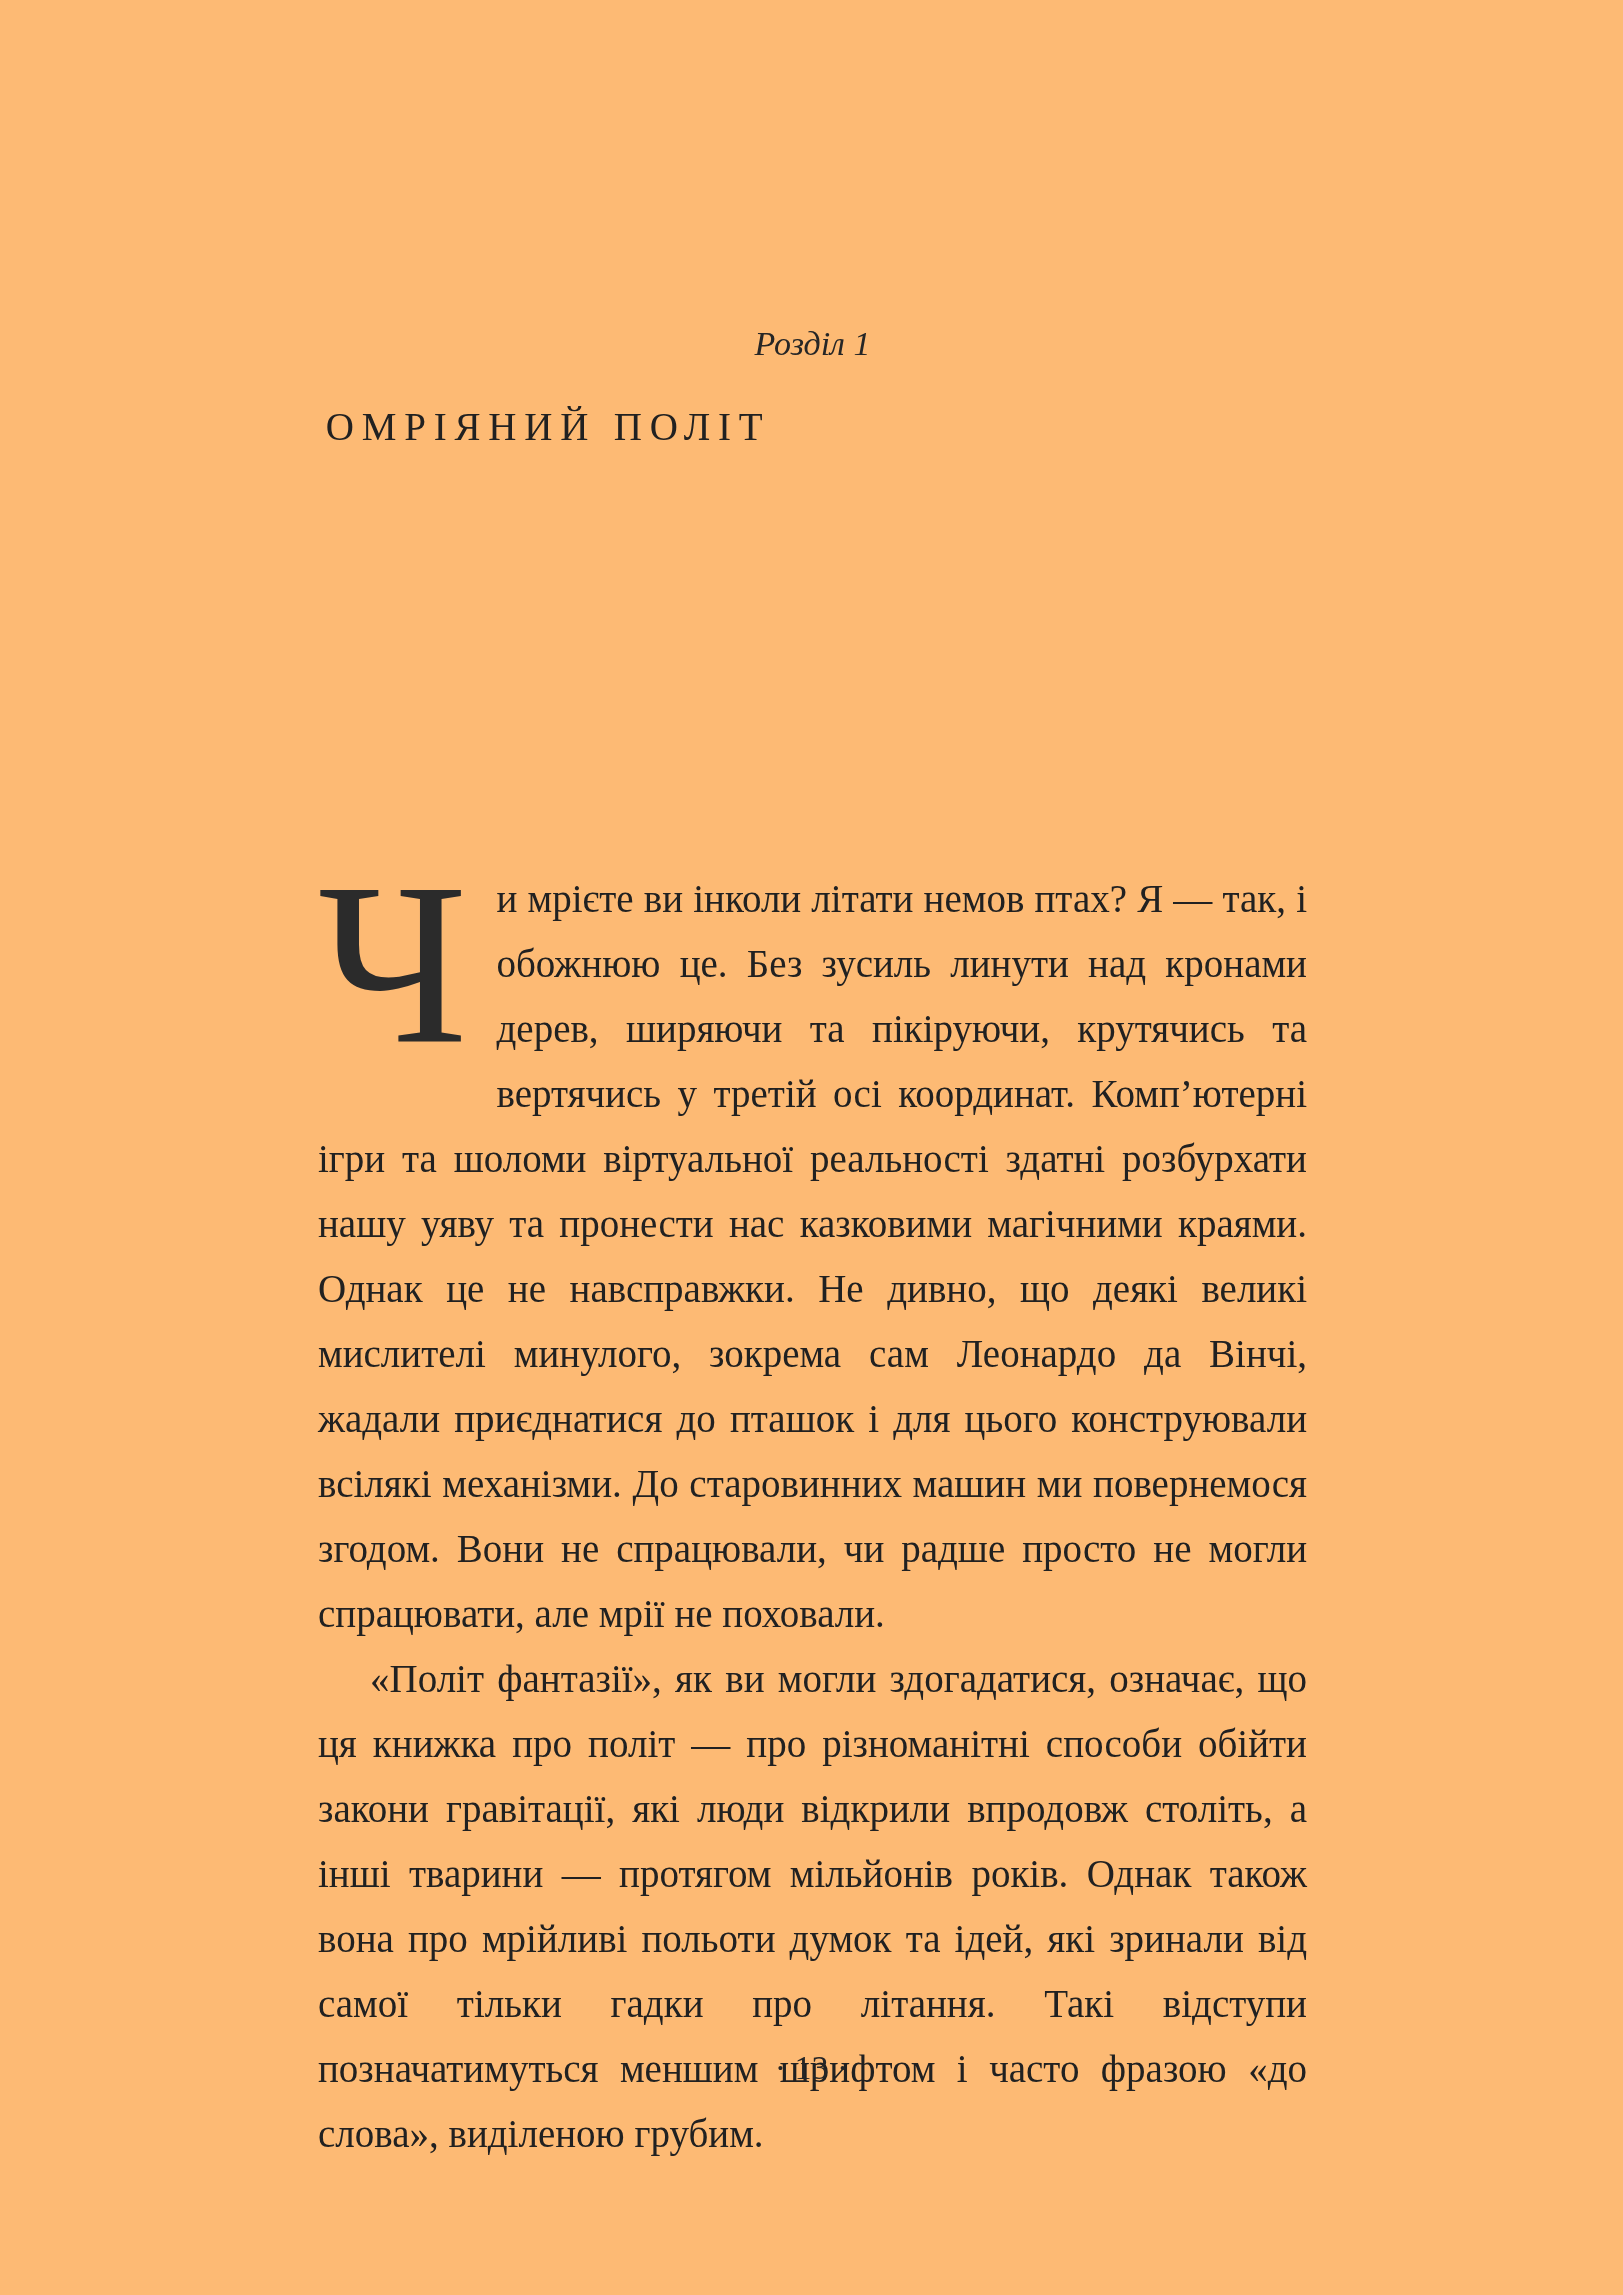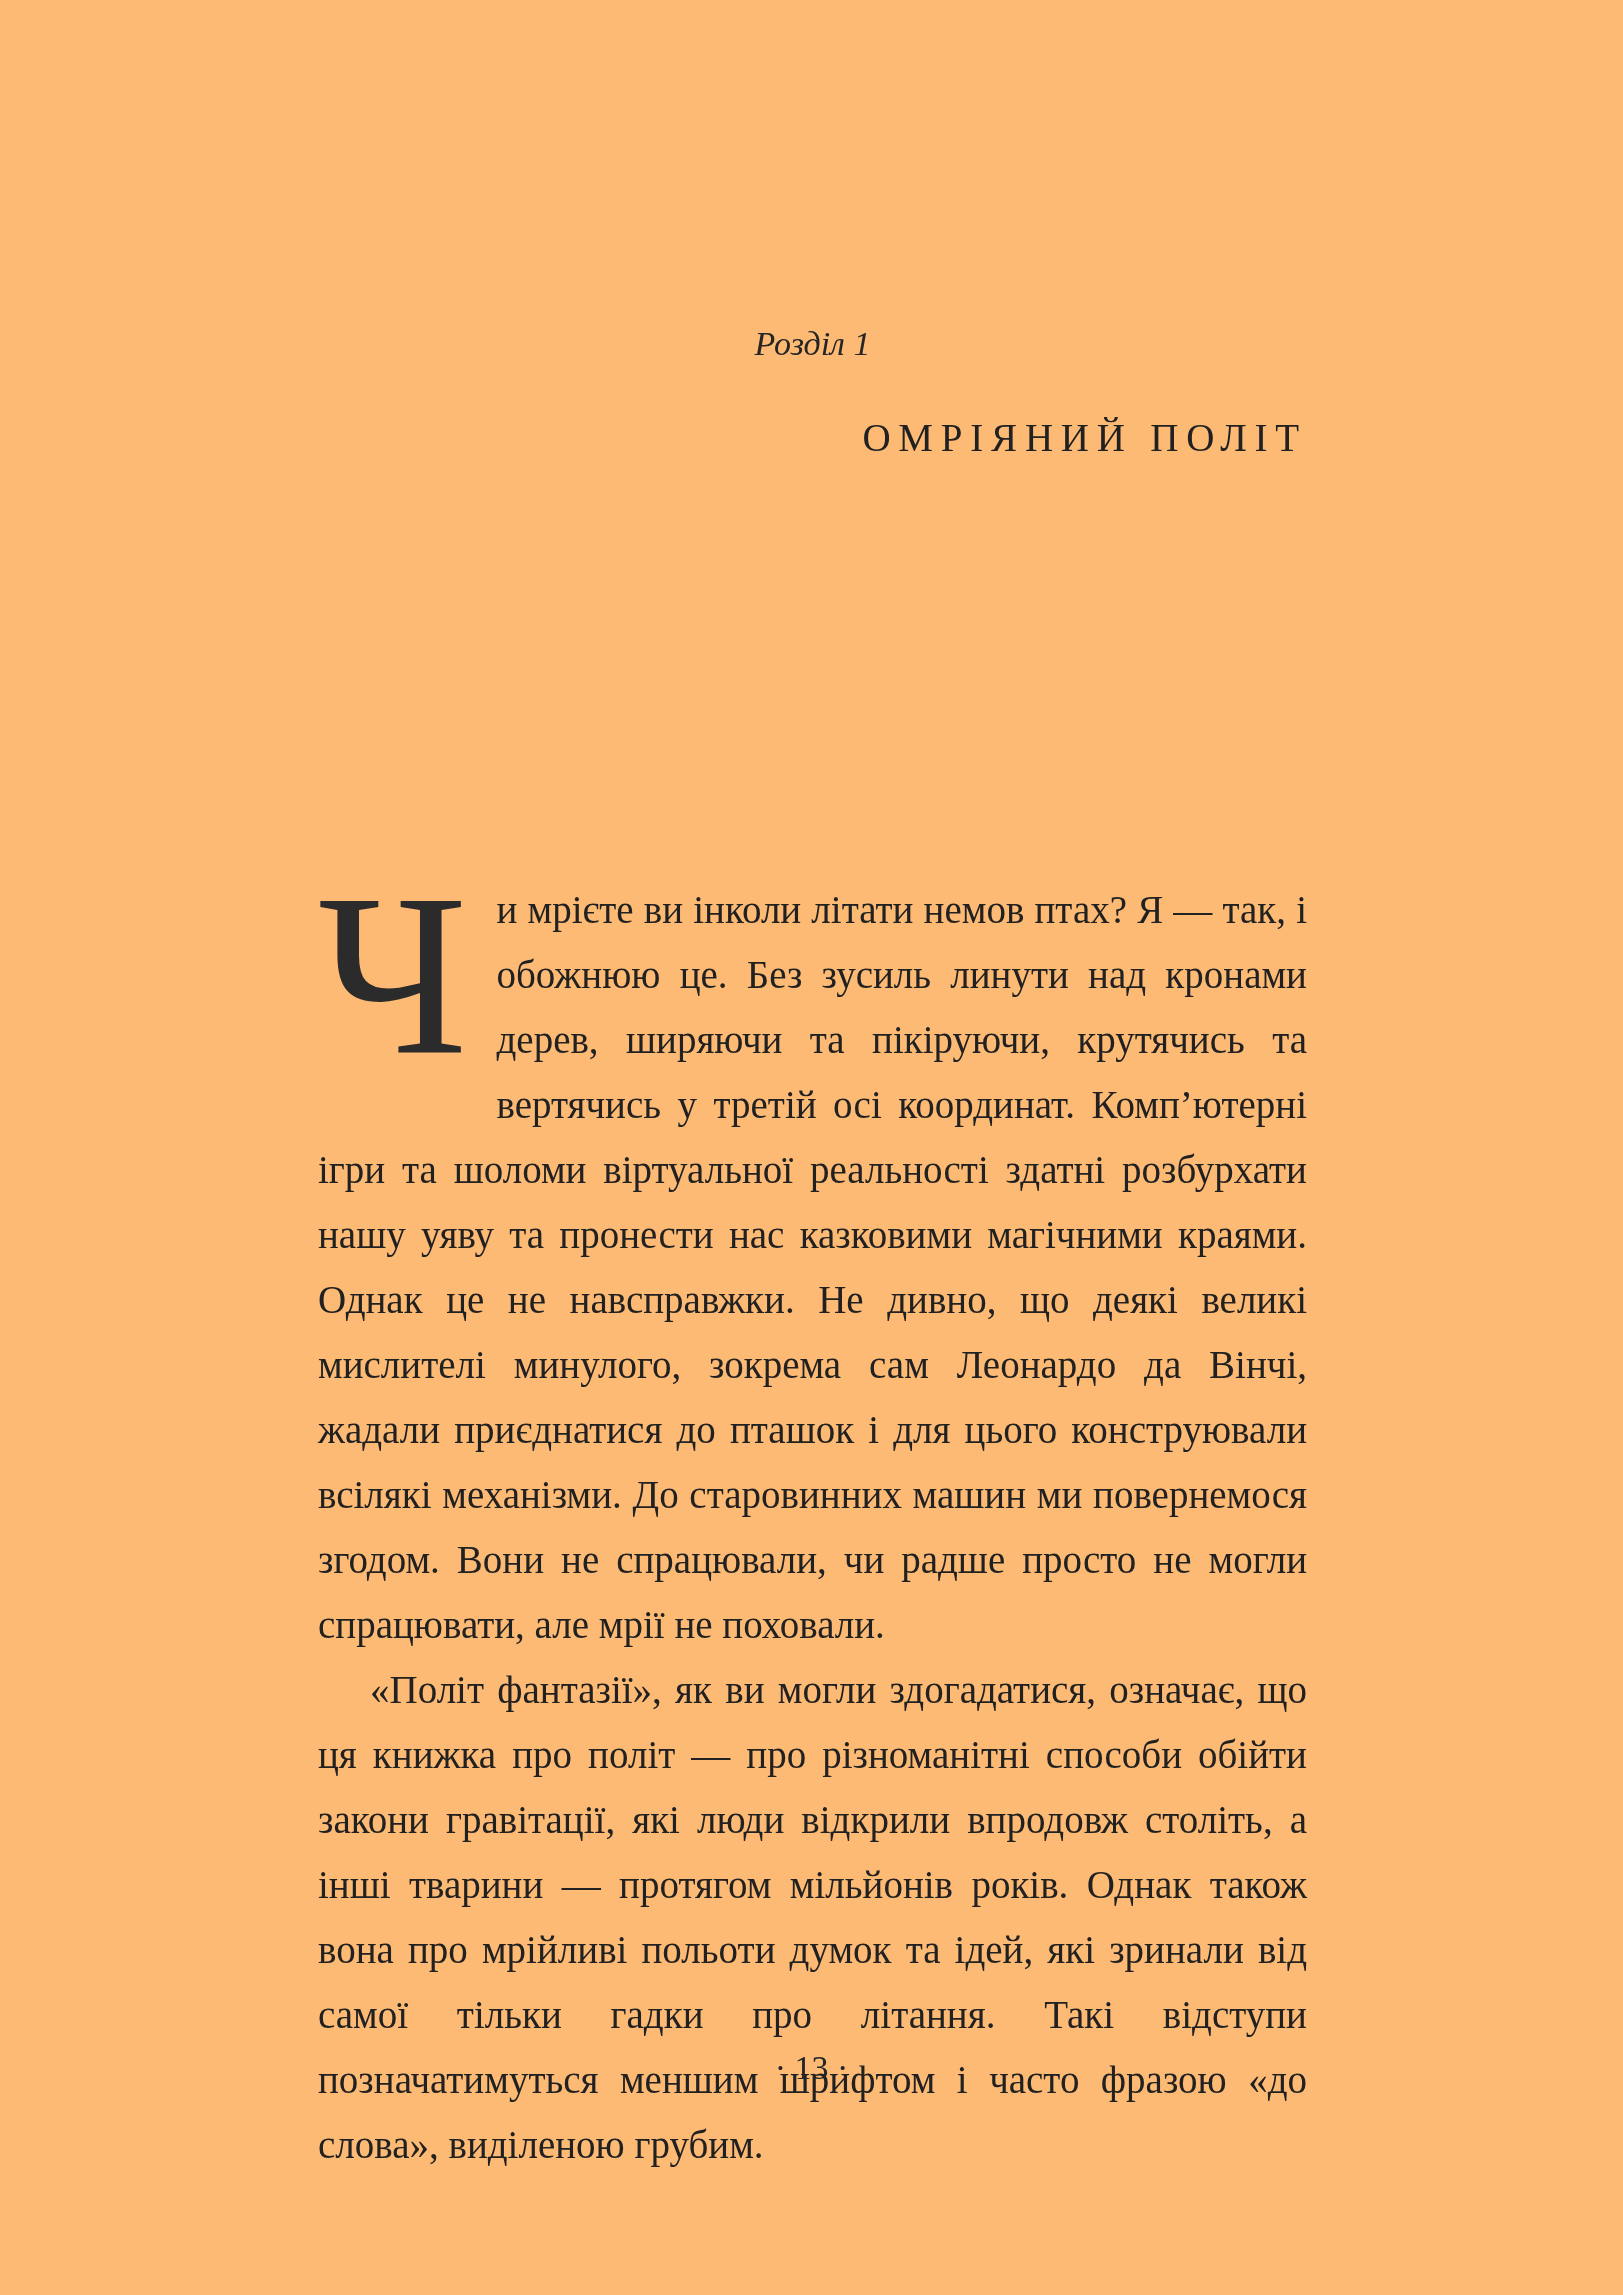--- a/index.html
+++ b/index.html
@@ -28,22 +28,22 @@
   }
   .chapter-label {
     margin-top: 323px;
     text-align: center;
     font-style: italic;
     font-size: 34px;
     line-height: 41px;
     color: #262626;
   }
   .chapter-title {
-    margin-top: 50px;
-    text-align: right;
+    margin-top: 39px;
+    text-align: left;
     font-size: 39px;
     line-height: 47px;
     letter-spacing: 0.20em;
     padding-left: 0.20em; 
     text-transform: uppercase;
     color: #212121;
   }
   .body-para {
     font-size: 39px;
     line-height: 65px;

